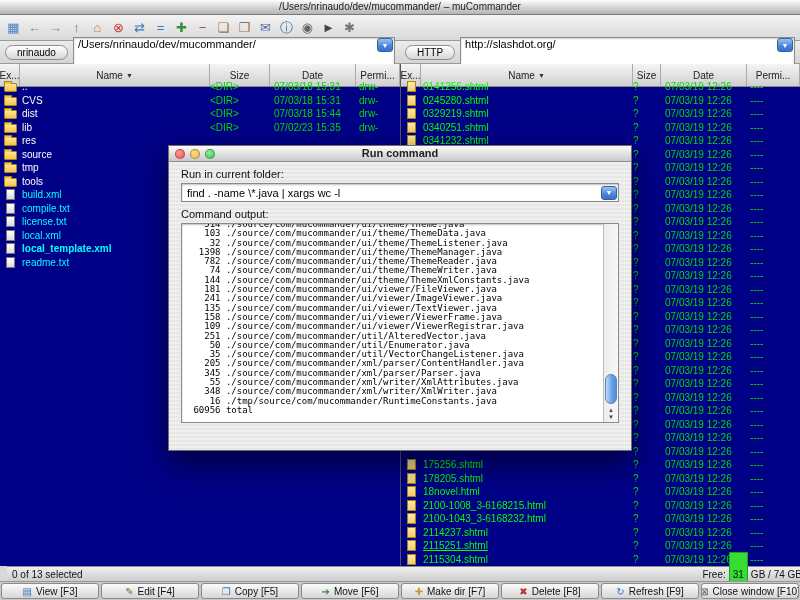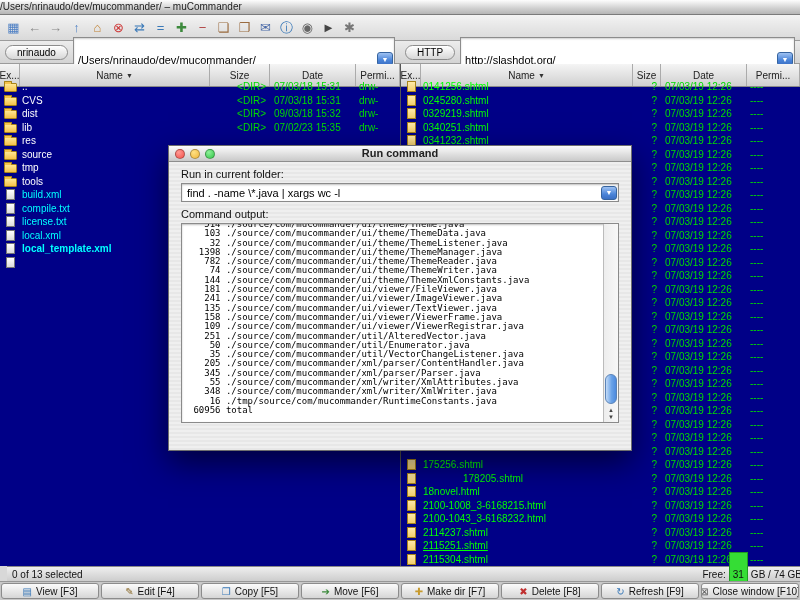--- a/index.html
+++ b/index.html
@@ -2,34 +2,34 @@
 <html><head>
 <meta charset="utf-8">
 <style>
   *{margin:0;padding:0;box-sizing:border-box}
   html,body{width:800px;height:600px}
   body{font-family:"Liberation Sans",sans-serif;position:relative;overflow:hidden;background:#000}
   .window{position:absolute;inset:0;background:#d8d8d8}
 
   .titlebar{position:absolute;left:0;top:0;width:800px;height:15px;
     background:linear-gradient(#fdfdfd,#cfcfcf 60%,#b5b5b5);border-bottom:1px solid #7a7a7a;
-    text-align:left;font-size:10px;line-height:14px;color:#222;white-space:nowrap;overflow:hidden}
+    text-align:center;font-size:10px;line-height:14px;color:#222;white-space:nowrap;overflow:hidden}
 
   .toolbar{position:absolute;left:0;top:15px;width:800px;height:26px;
     background:linear-gradient(#f3f3f3,#d9d9d9);border-bottom:1px solid #9b9b9b;
     display:flex;align-items:center;gap:2px;padding:0 4px}
   .tbicon{width:19px;height:20px;display:inline-flex;align-items:center;justify-content:center;
     font-size:13px;cursor:default}
 
   .locrow{position:absolute;left:0;top:41px;width:800px;height:23px;
     background:linear-gradient(#ececec,#d4d4d4);border-bottom:1px solid #9b9b9b;display:flex}
   .lochalf{width:400px;display:flex;align-items:center;gap:5px;padding:0 5px}
   .pill{font-size:10px;padding:1px 11px;border:1px solid #8c8c8c;border-radius:9px;
     background:linear-gradient(#ffffff,#d7d7d7);box-shadow:inset 0 1px 1px rgba(255,255,255,.8);white-space:nowrap}
-  .combo{flex:1;height:30px;background:#fff;border:1px solid #8c8c8c;display:flex;align-items:flex-end;
+  .combo{flex:1;height:30px;background:#fff;border:1px solid #8c8c8c;display:flex;align-items:flex-start;
     box-shadow:inset 0 1px 2px rgba(0,0,0,.2)}
   .combo .ctext{flex:1;padding:0 4px;font-size:11px;white-space:nowrap;overflow:hidden}
   .cbtn{width:16px;height:14px;margin-right:1px;flex:0 0 16px;
     background:linear-gradient(#9ec1f2,#4a84d8 60%,#3a6fc4);border:1px solid #35639f;border-radius:3px;
     color:#fff;font-size:7px;display:flex;align-items:center;justify-content:center}
 
   .panels{position:absolute;left:0;top:64px;width:800px;height:502px;background:#000087;overflow:hidden}
   .divider{position:absolute;left:400px;top:0;width:1px;height:502px;background:#555}
   .phead{position:absolute;top:0;height:23px;display:grid;
     background:linear-gradient(#f5f5f5,#d0d0d0);border-bottom:1px solid #8a8a8a;font-size:10px;color:#222}
@@ -38,21 +38,21 @@
     overflow:hidden;white-space:nowrap;gap:3px}
   .sortarrow{font-size:7px;color:#333}
   .rows{position:absolute;top:16px}
   .rows.left{left:0}.rows.right{left:401px}
   .left-cols{grid-template-columns:20px 190px 60px 86px 44px;width:400px}
   .right-cols{grid-template-columns:20px 212px 28px 86px 53px;width:399px}
   .frow{display:grid;height:13.5px;font-size:10px;line-height:13.5px;white-space:nowrap}
   .cell{overflow:hidden}
   .c-ic{display:flex;align-items:center;justify-content:center}
   .c-name{padding-left:2px}
-  .c-size{text-align:right;padding-right:4px}
+  .c-size{padding-right:4px}
   .c-date{padding-left:4px}
   .c-perm{padding-left:3px}
   .data-green{color:#00dc00}
 
   .fico{display:inline-block;position:relative}
   .fico.folder{width:13px;height:9px;background:linear-gradient(#ffe793,#f6c34b);
     border:1px solid #a8841a;border-radius:1px;margin-top:2px}
   .fico.folder::before{content:"";position:absolute;left:-1px;top:-3px;width:6px;height:2px;
     background:#f6c34b;border:1px solid #a8841a;border-bottom:none;border-radius:1px 1px 0 0}
   .fico.file{width:9px;height:11px;background:linear-gradient(#ffffff,#dcdcdc);border:1px solid #777}
@@ -190,21 +190,21 @@
           <span class="cell c-size data-green">&lt;DIR&gt;</span>
           <span class="cell c-date data-green">07/03/18 15:31</span>
           <span class="cell c-perm data-green">drw-</span>
         </div>
         <div class="frow left-cols">
           <span class="cell c-ic">
             <span class="fico folder"></span>
           </span>
           <span class="cell c-name" style="color: rgb(255, 255, 255);">dist</span>
           <span class="cell c-size data-green">&lt;DIR&gt;</span>
-          <span class="cell c-date data-green">09/03/18 15:32</span>
+          <span class="cell c-date data-green">07/03/18 15:44</span>
           <span class="cell c-perm data-green">drw-</span>
         </div>
         <div class="frow left-cols">
           <span class="cell c-ic">
             <span class="fico folder"></span>
           </span>
           <span class="cell c-name" style="color: rgb(255, 255, 255);">lib</span>
           <span class="cell c-size data-green">&lt;DIR&gt;</span>
           <span class="cell c-date data-green">07/02/23 15:35</span>
           <span class="cell c-perm data-green">drw-</span>
@@ -287,20 +287,21 @@
           </span>
           <span class="cell c-name" style="color: rgb(0, 255, 255); font-weight: bold;">local_template.xml</span>
           <span class="cell c-size data-green"></span>
           <span class="cell c-date data-green"></span>
           <span class="cell c-perm data-green"></span>
         </div>
         <div class="frow left-cols">
           <span class="cell c-ic">
             <span class="fico file"></span>
           </span>
+          <span class="cell c-name" style="color: rgb(0, 255, 255);">readme.txt</span>
           <span class="cell c-size data-green"></span>
           <span class="cell c-date data-green"></span>
           <span class="cell c-perm data-green"></span>
         </div>
       </div>
     <div class="rows right">
         <div class="frow right-cols">
           <span class="cell c-ic">
             <span class="fico file tan"></span>
           </span>
@@ -512,21 +513,21 @@
           </span>
           <span class="cell c-name" style="color: rgb(0, 255, 0);">175256.shtml</span>
           <span class="cell c-size data-green">?</span>
           <span class="cell c-date data-green">07/03/19 12:26</span>
           <span class="cell c-perm data-green">----</span>
         </div>
         <div class="frow right-cols">
           <span class="cell c-ic">
             <span class="fico file tan"></span>
           </span>
-          <span class="cell c-name" style="color: rgb(0, 255, 0); margin-left: 40px;">178205.shtml</span>
+          <span class="cell c-name" style="color: rgb(0, 255, 0);">178205.shtml</span>
           <span class="cell c-size data-green">?</span>
           <span class="cell c-date data-green">07/03/19 12:26</span>
           <span class="cell c-perm data-green">----</span>
         </div>
         <div class="frow right-cols">
           <span class="cell c-ic">
             <span class="fico file tan"></span>
           </span>
           <span class="cell c-name" style="color: rgb(0, 255, 0);">18novel.html</span>
           <span class="cell c-size data-green">?</span>

